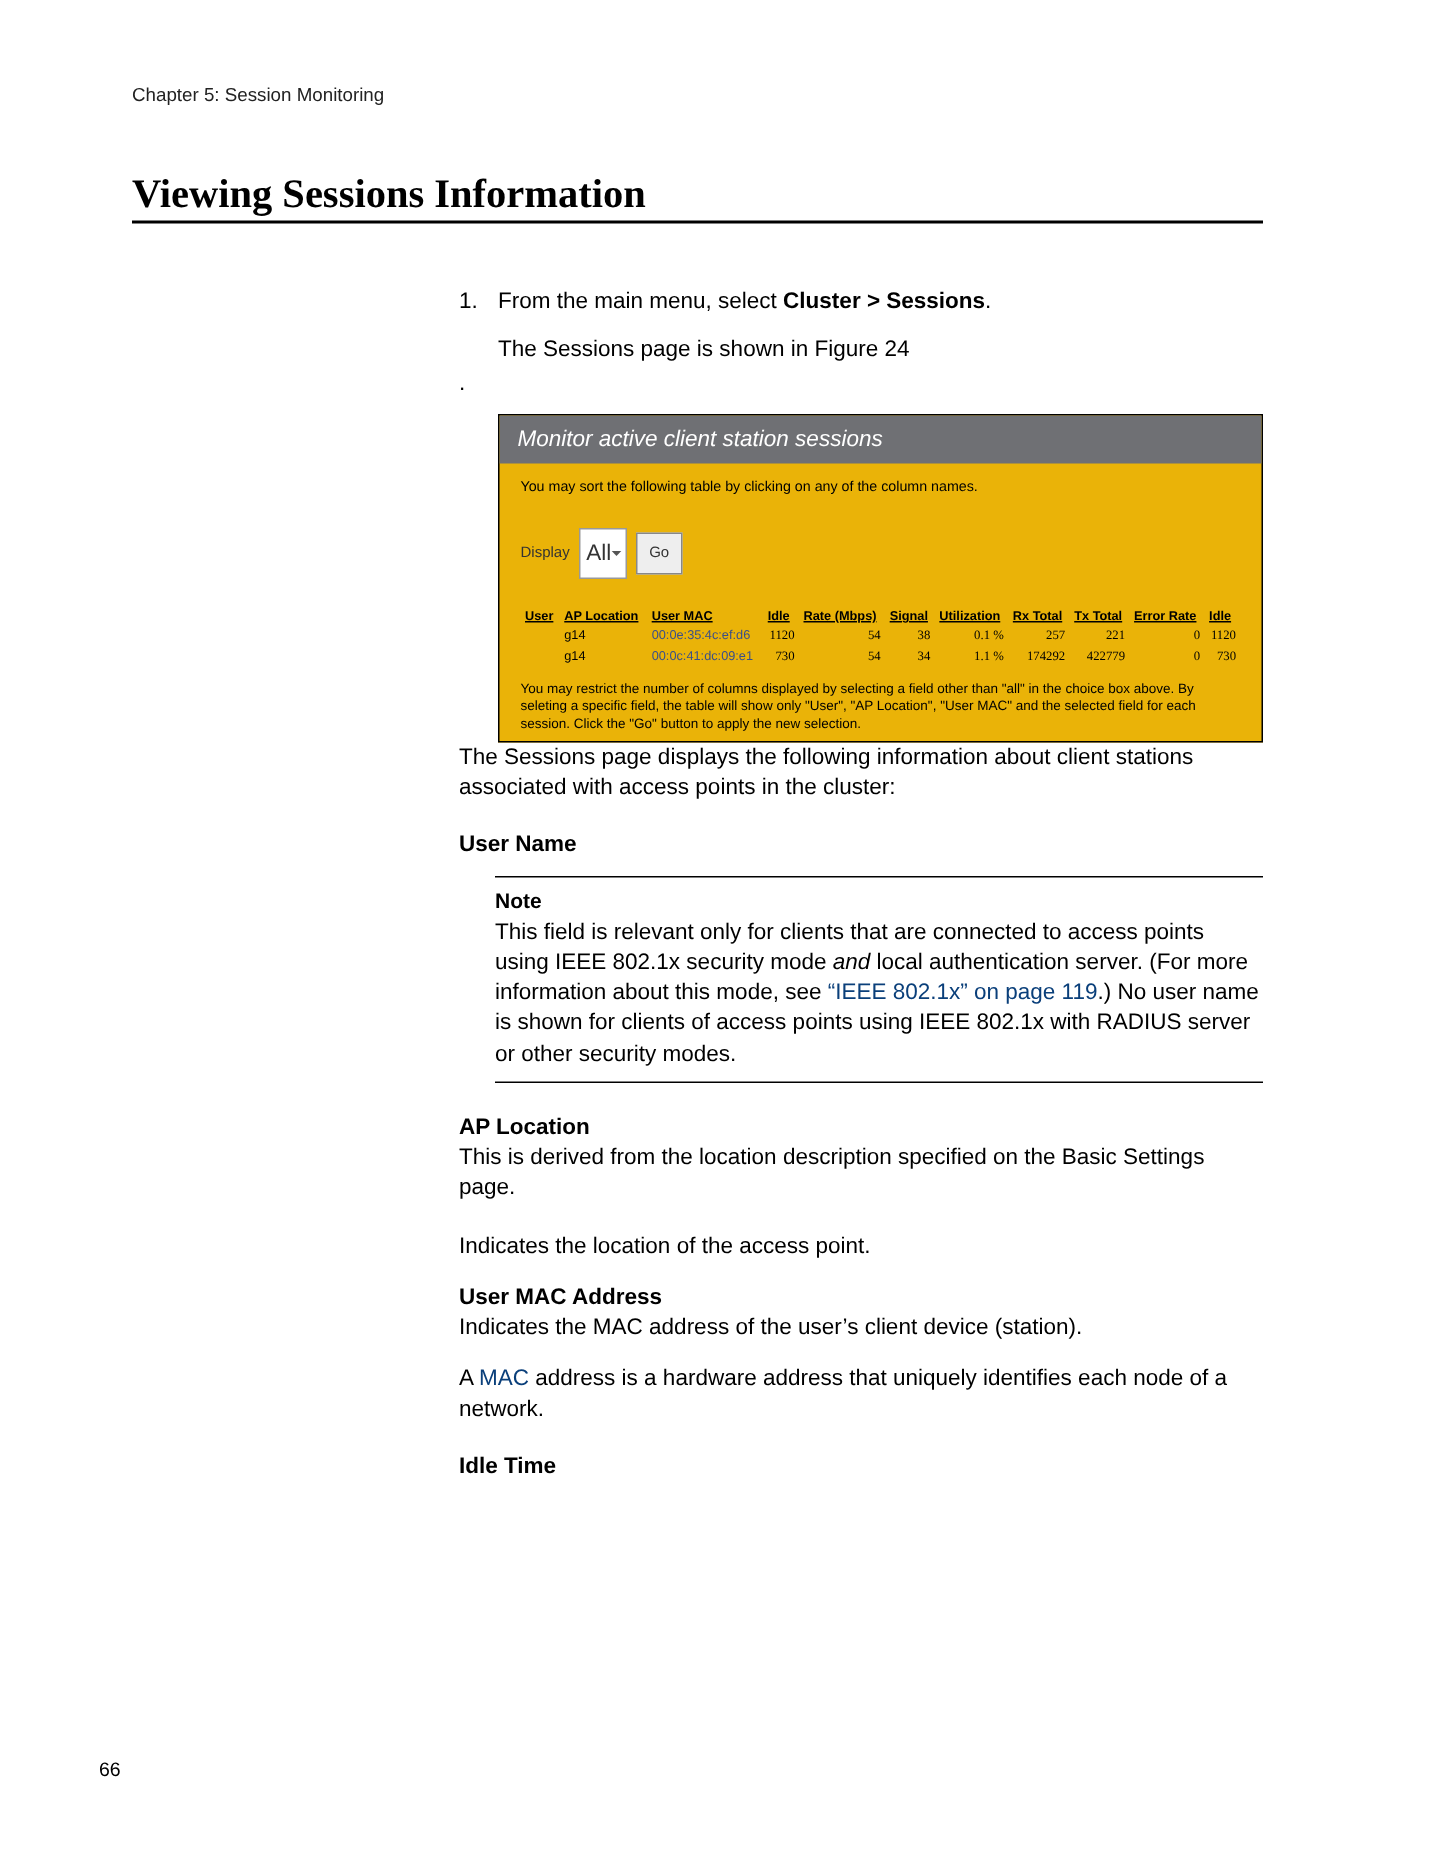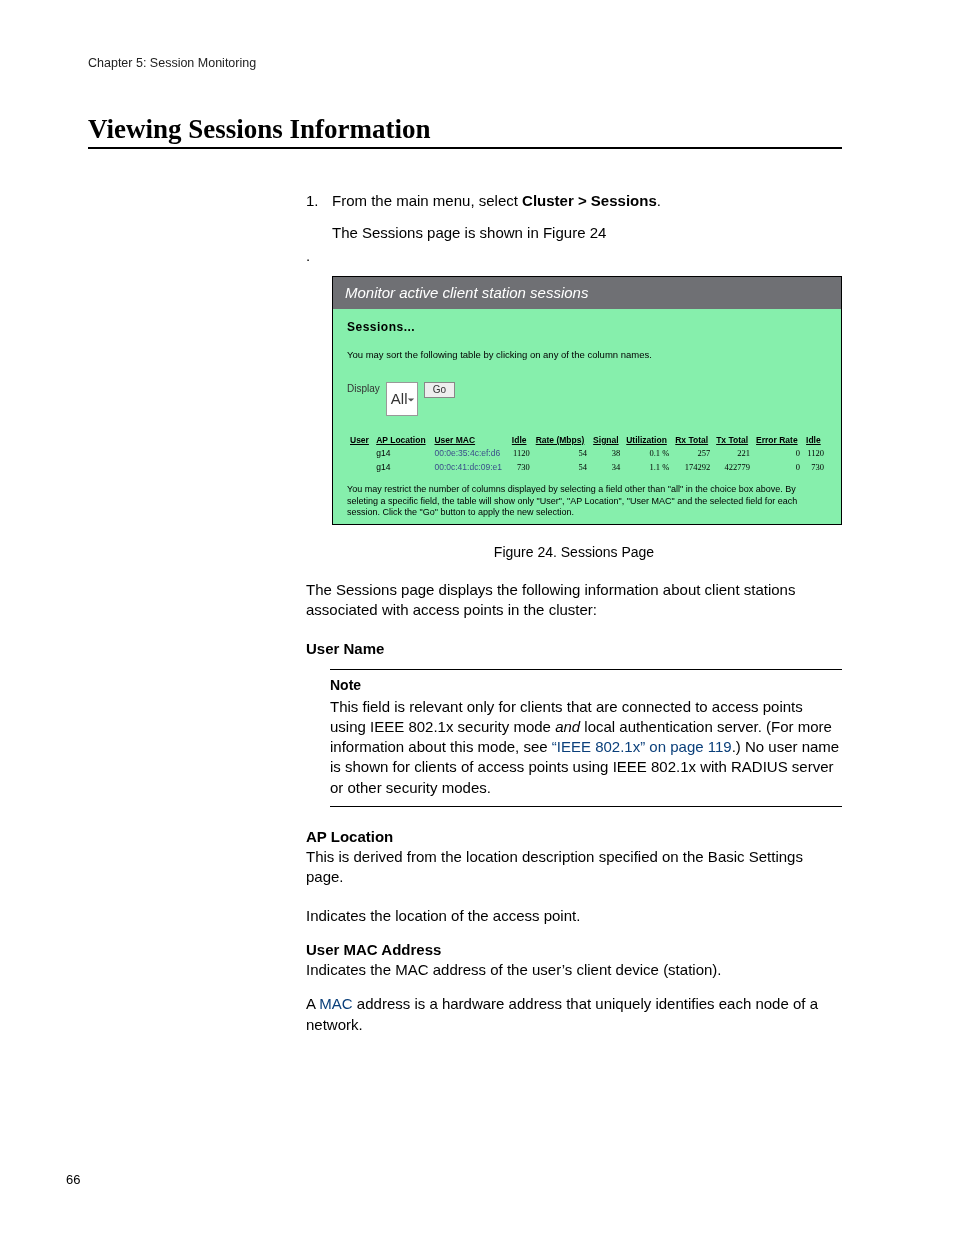--- a/index.html
+++ b/index.html
@@ -39,21 +39,21 @@
   .list-num { width: 26px; flex: 0 0 26px; }
   .list-txt { flex: 1; }
   .sub { margin-left: 26px; margin-top: 12px; margin-bottom: 2px; }
 
   
   .shot {
     margin-left: 26px;
     margin-top: 10px;
     border: 1px solid #000;
     width: 510px;
-    background: #86efac;
+    background: #eab308;
     font-family: Verdana, Geneva, sans-serif;
     font-size: 10px;
     color: #333;
     padding-bottom: 6px;
     box-sizing: border-box;
   }
   .shot-title {
     background: #6f7074;
     color: #fff;
     font-style: italic;
@@ -63,40 +63,40 @@
   }
   .shot-inner { padding: 10px 14px 0 14px; }
   .sessions-h {
     font-weight: bold;
     font-size: 12px;
     color: #000;
     letter-spacing: 0.5px;
     margin-bottom: 14px;
   }
   .hint { font-size: 9.5px; color: #000; margin-bottom: 20px; }
-  .display-row { display: flex; align-items: flex-start; gap: 6px; margin-bottom: 18px; font-size: 10px; }
+  .display-row { display: flex; align-items: center; gap: 6px; margin-bottom: 18px; font-size: 10px; }
   .sel {
     border: 1px solid #999;
     font-size: 15px;
     padding: 16px 4px;
     height: 16px;
     width: 32px;
     display: inline-flex;
     align-items: center;
     justify-content: space-between;
     background: #fff;
     box-sizing: border-box;
   }
   .sel svg { width: 8px; height: 8px; }
   .go-btn {
     border: 1px solid #888;
     background: #eee;
     font-size: 10px;
     padding: 0 8px;
-    height: 16px;
+    height: 28px;
     display: inline-flex;
     align-items: center;
     box-sizing: border-box;
   }
   .tbl { width: 100%; border-collapse: collapse; font-size: 8.5px; color: #000; table-layout: auto; }
   .tbl th, .tbl td {
     padding: 1px 3px;
     text-align: left;
     white-space: nowrap;
   }
@@ -145,21 +145,20 @@
         <span>From the main menu, select </span><b>Cluster &gt; Sessions</b><span>.</span>
       </div>
     </div>
 
     <div class="sub">The Sessions page is shown in Figure 24</div>
     <div>.</div>
 
     <div class="shot">
       <div class="shot-title">Monitor active client station sessions</div>
       <div class="shot-inner">
-        <div class="sessions-h">Sessions...</div>
         <div class="hint">You may sort the following table by clicking on any of the column names.</div>
         <div class="display-row">
           <span>Display</span>
           <span class="sel">
             <span>All</span>
             <span>
               <svg viewBox="0 0 10 10">
                   <path d="M1 3 L5 7 L9 3 Z" fill="#555"></path>
                 </svg>
             </span>
@@ -209,21 +208,20 @@
               <td class="num">422779</td>
               <td class="num">0</td>
               <td class="num">730</td>
             </tr>
           </tbody>
         </table>
       </div>
       <div class="note2">You may restrict the number of columns displayed by selecting a field other than "all" in the choice box above. By seleting a specific field, the table will show only "User", "AP Location", "User MAC" and the selected field for each session.  Click the "Go" button to apply the new selection.</div>
     </div>
 
-    <div class="caption">Figure 24. Sessions Page</div>
 
     <div class="para">The Sessions page displays the following information about client stations associated with access points in the cluster:</div>
 
     <div class="term">User Name</div>
 
     <div class="note-box">
       <div class="note-lbl">Note</div>
       <div class="note-body">
         <span>This field is relevant only for clients that are connected to access points using IEEE 802.1x security mode </span><i>and</i><span> local authentication server. (For more information about this mode, see </span><span class="crossref">“IEEE 802.1x” on page 119</span><span>.) No user name is shown for clients of access points using IEEE 802.1x with RADIUS server or other security modes.</span>
       </div>
@@ -232,16 +230,17 @@
     <div class="term">AP Location</div>
     <div class="desc">This is derived from the location description specified on the Basic Settings page.</div>
     <div class="desc" style="margin-bottom:14px">Indicates the location of the access point.</div>
 
     <div class="term">User MAC Address</div>
     <div class="desc" style="margin-bottom:14px">Indicates the MAC address of the user’s client device (station).</div>
     <div class="desc">
       <span>A </span><span class="gloss">MAC</span><span> address is a hardware address that uniquely identifies each node of a network.</span>
     </div>
 
+    <div class="term">Idle Time</div>
   </div>
 
   <div class="page-num">66</div>
 </div>
 
 </body></html>

